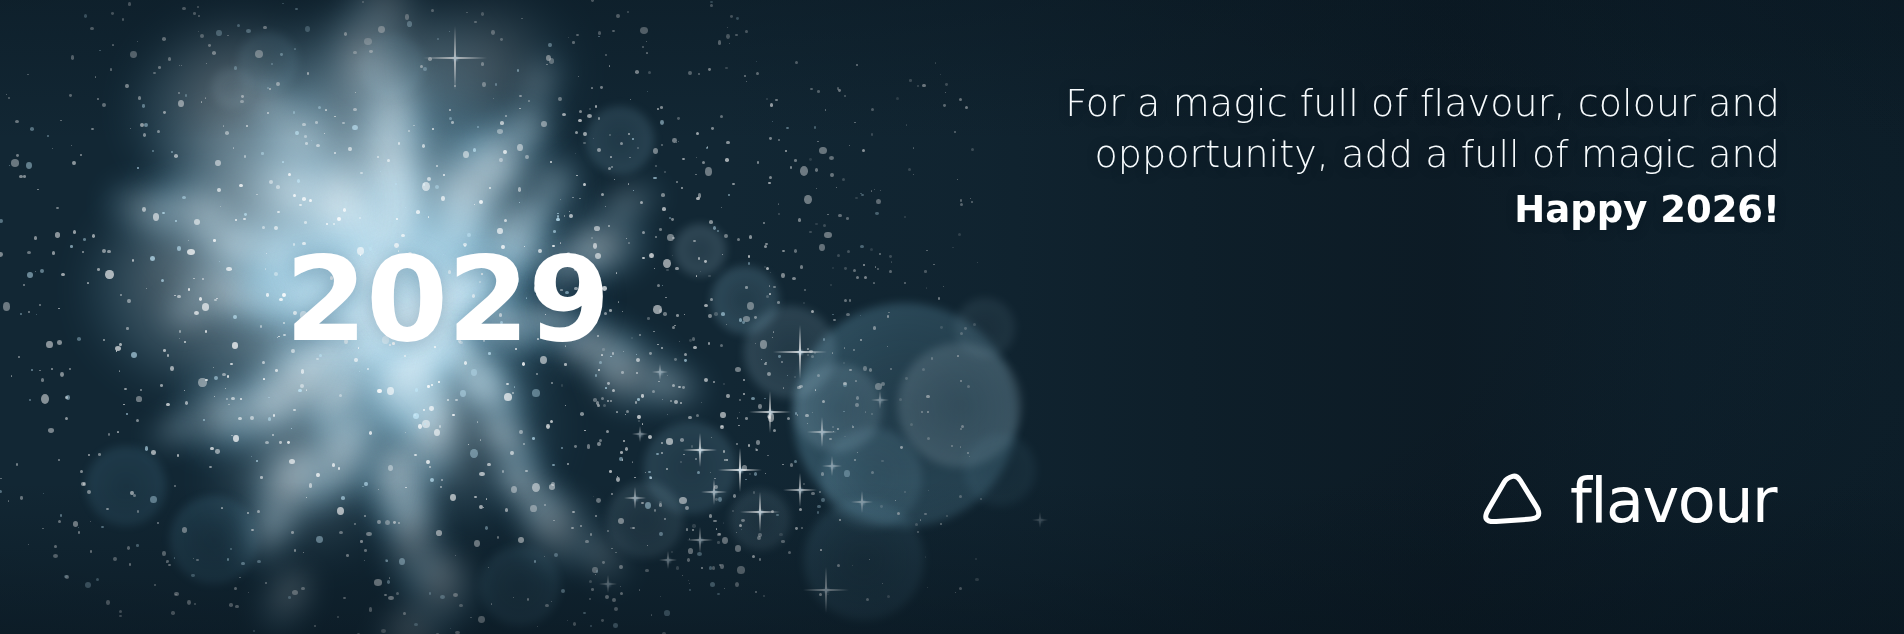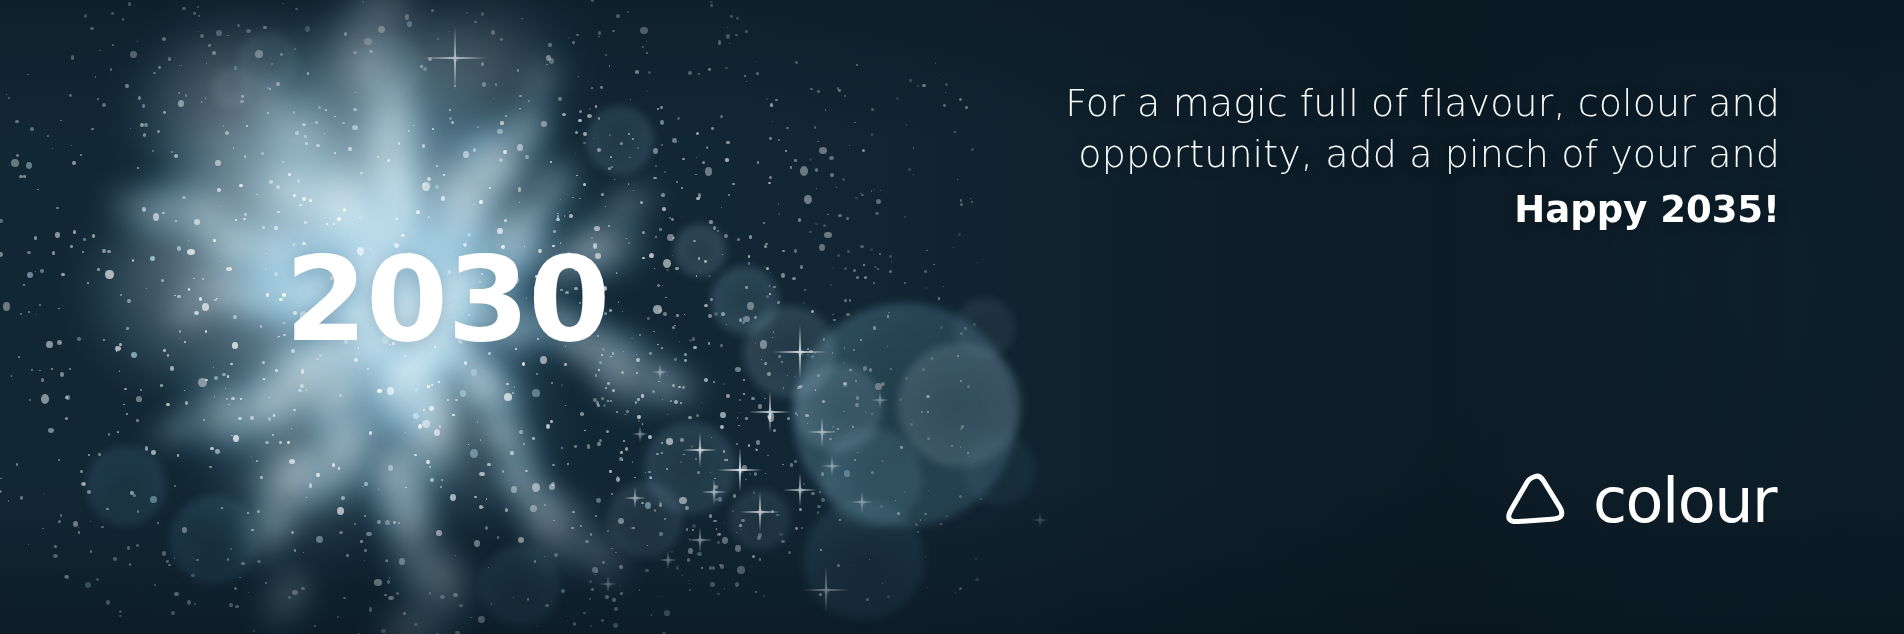--- a/index.html
+++ b/index.html
@@ -1774,28 +1774,28 @@
         <span style="position: absolute; left: 0px; top: 50%; width: 100%; height: 1.8px; margin-top: -0.9px; background: linear-gradient(to right, rgba(255, 255, 255, 0) 0%, rgba(255, 255, 255, 0.95) 50%, rgba(255, 255, 255, 0) 100%);"></span>
         <span style="position: absolute; top: 0px; left: 50%; height: 100%; width: 1.8px; margin-left: -0.9px; background: linear-gradient(rgba(255, 255, 255, 0) 0%, rgba(255, 255, 255, 0.95) 50%, rgba(255, 255, 255, 0) 100%);"></span>
         <span class="sparkcore"></span>
       </div>
     </div>
 
   <div class="bg-right"></div>
   <div class="bg-vignette"></div>
   <div class="bg-topdark"></div>
 
-  <div class="year">2030</div>
+  <div class="year">2029</div>
 
   <div class="message">
     <div class="line">For a magic full of flavour, colour and</div>
-    <div class="line">opportunity, add a pinch of your and</div>
-    <div class="greet">Happy 2035!</div>
+    <div class="line">opportunity, add a full of magic and</div>
+    <div class="greet">Happy 2026!</div>
   </div>
 
   <div class="logo">
     <svg class="logo-mark" viewBox="0 0 64 62">
       <path d="M31.5 5.5 C34.6 4.6 37.4 6.6 39.4 9.6 L56.2 36.8 C58.4 40.4 59.6 44.2 57.6 46.8 C55.7 49.3 51.6 49.6 47.4 49.9 L14.6 52.2 C10.0 52.5 5.8 52.1 4.3 49.3 C2.8 46.6 4.6 43.0 6.8 39.2 L23.0 11.4 C25.2 7.6 28.4 6.4 31.5 5.5 Z" fill="none" stroke="#ffffff" stroke-width="5.2" stroke-linejoin="round" stroke-linecap="round"></path>
     </svg>
-    <span class="logo-word">colour</span>
+    <span class="logo-word">flavour</span>
   </div>
 
 </div>
 
 </body></html>

